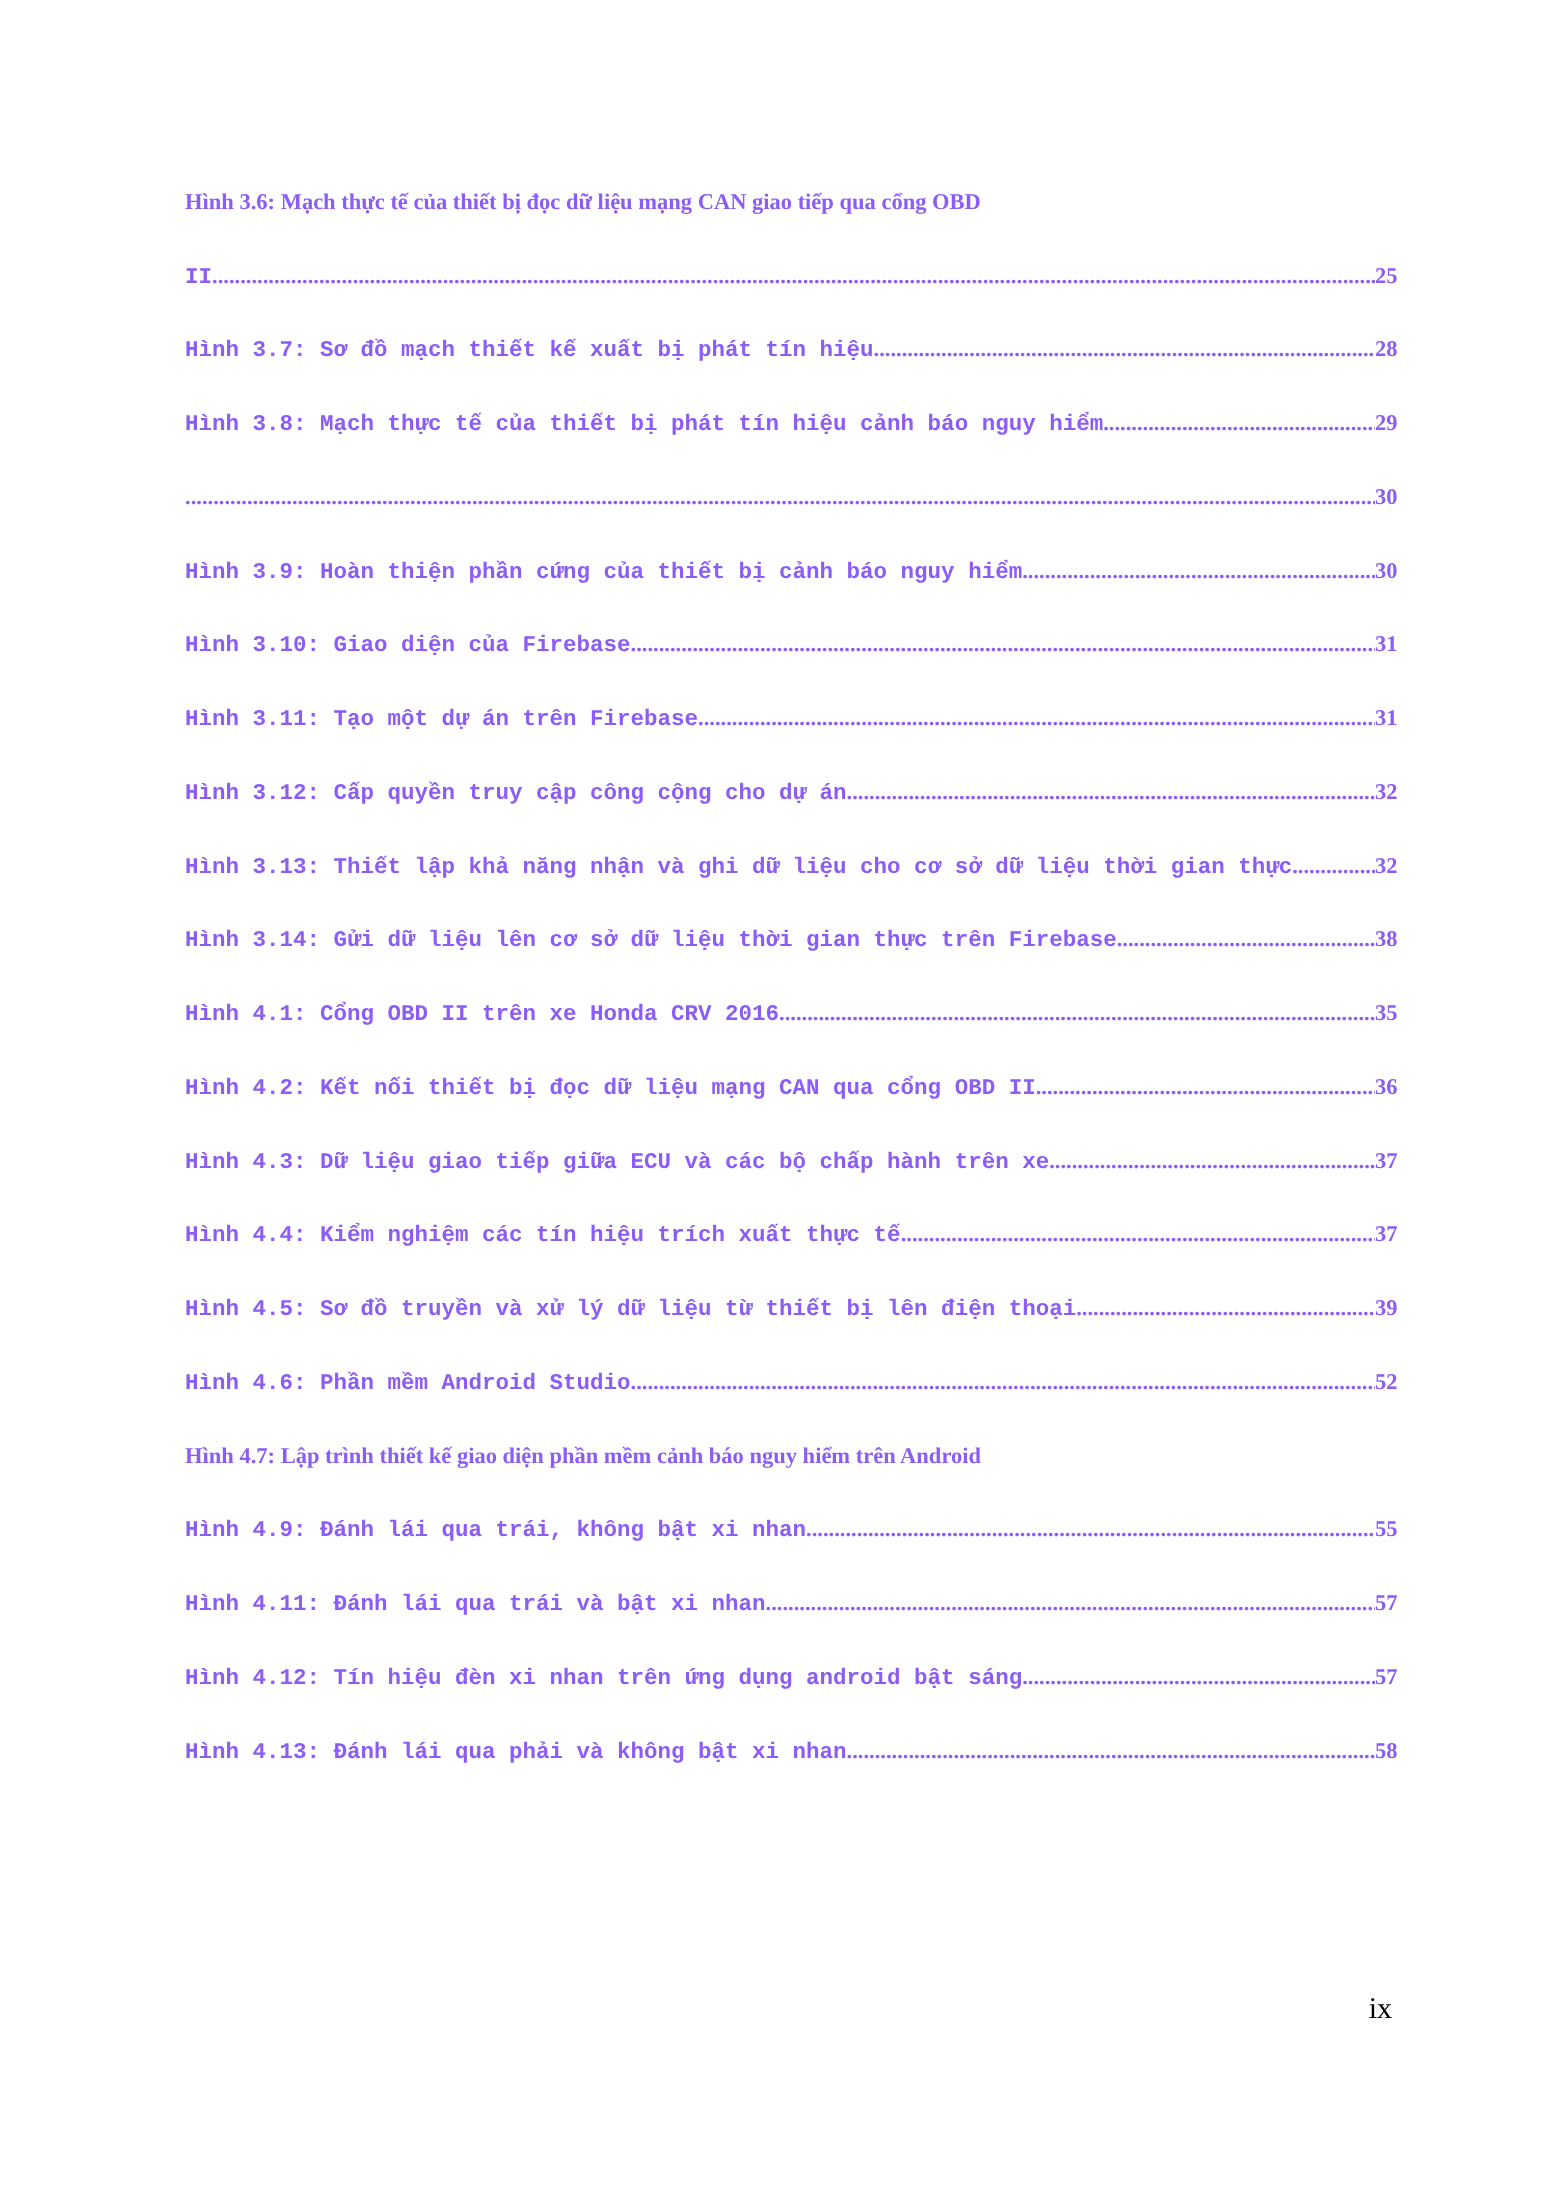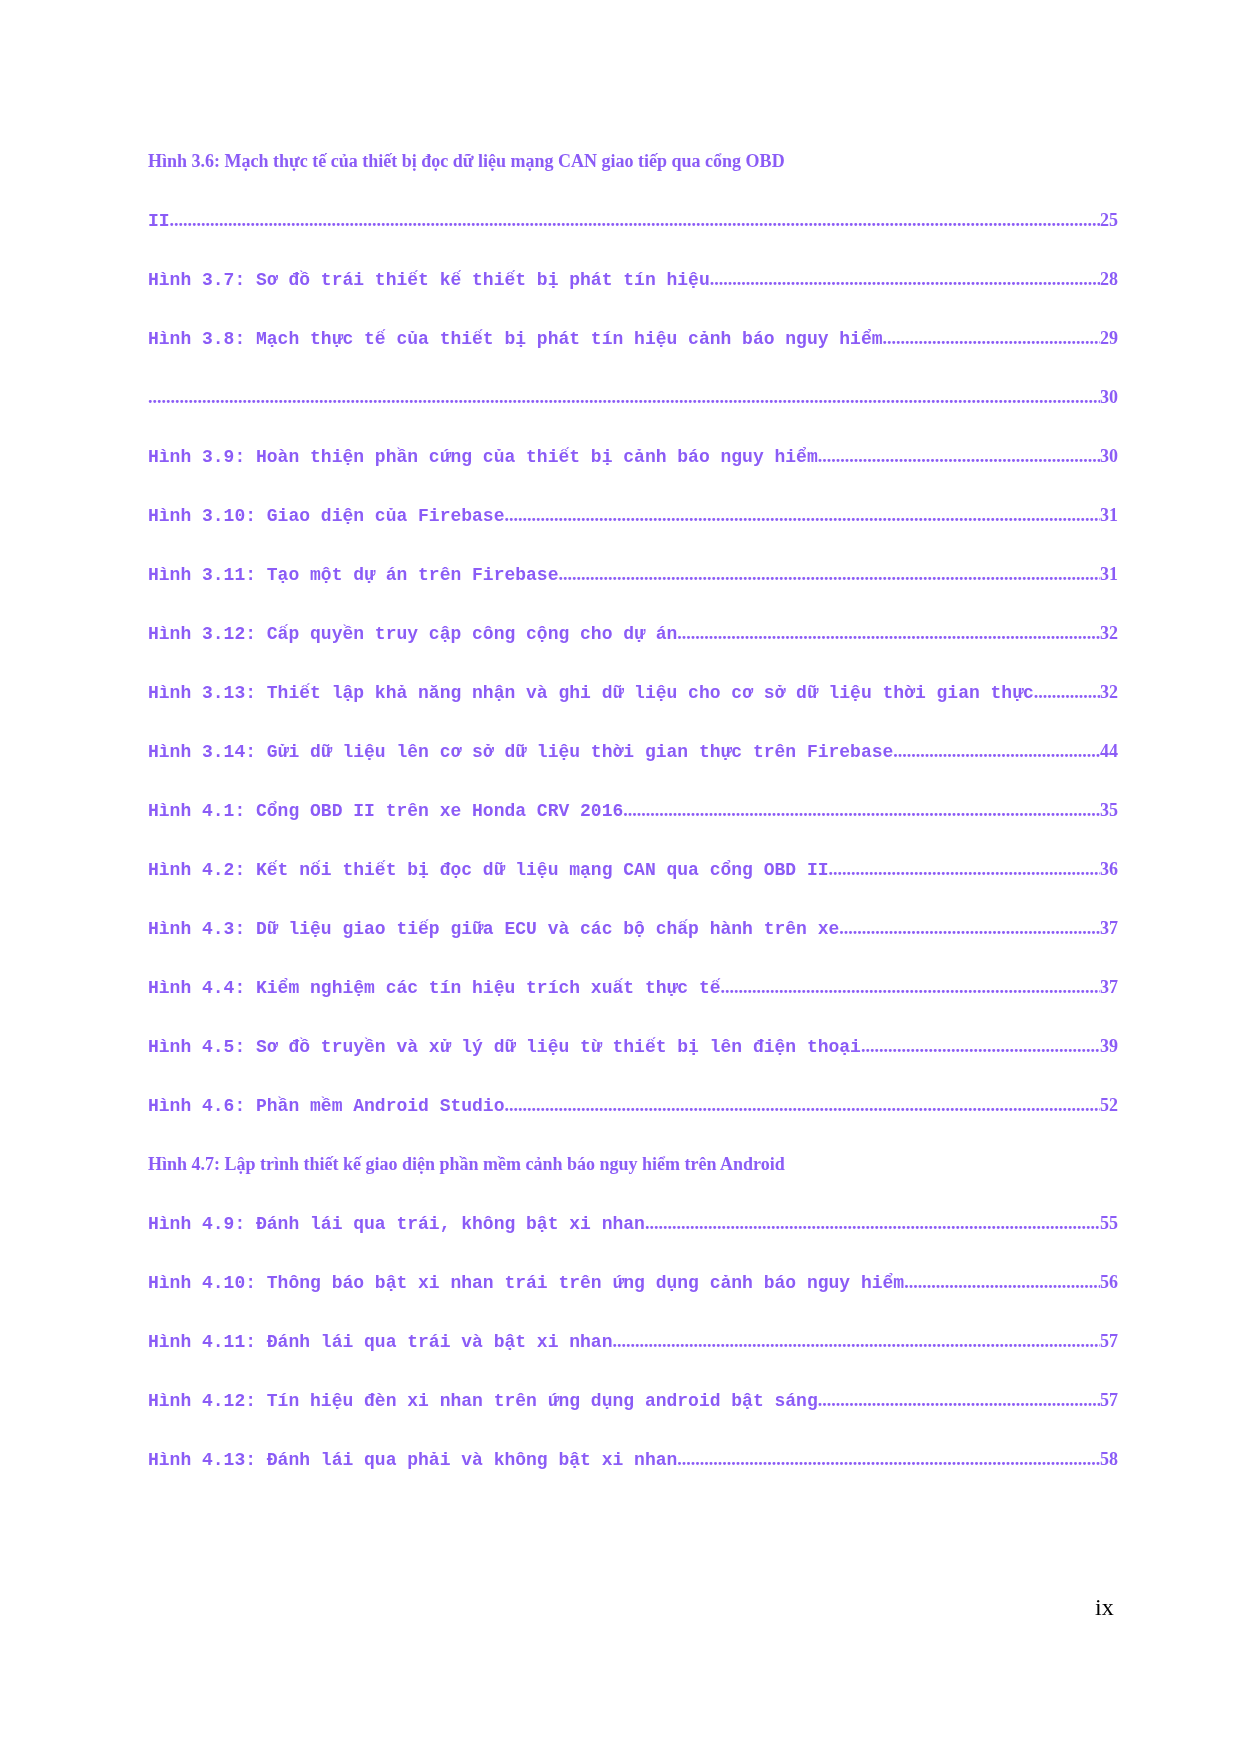--- a/index.html
+++ b/index.html
@@ -53,21 +53,21 @@
     <div class="firstline">Hình 3.6: Mạch thực tế của thiết bị đọc dữ liệu mạng CAN giao tiếp qua cổng OBD</div>
     <div class="line">
       <span class="text">II</span>
       <span class="leader"></span>
       <span class="pg">25</span>
     </div>
   </div>
 
   <div class="entry">
       <div class="line">
-    <span class="text">Hình 3.7: Sơ đồ trái thiết kế thiết bị phát tín hiệu</span>
+    <span class="text">Hình 3.7: Sơ đồ mạch thiết kế xuất bị phát tín hiệu</span>
     <span class="leader"></span>
     <span class="pg">28</span>
   </div>
     </div>
 
   <div class="entry">
       <div class="line">
     <span class="text">Hình 3.8: Mạch thực tế của thiết bị phát tín hiệu cảnh báo nguy hiểm </span>
     <span class="leader"></span>
     <span class="pg">29</span>
@@ -119,21 +119,21 @@
     <span class="text">Hình 3.13: Thiết lập khả năng nhận và ghi dữ liệu cho cơ sở dữ liệu thời gian thực</span>
     <span class="leader"></span>
     <span class="pg">32</span>
   </div>
     </div>
 
   <div class="entry">
       <div class="line">
     <span class="text">Hình 3.14: Gửi dữ liệu lên cơ sở dữ liệu thời gian thực trên Firebase </span>
     <span class="leader"></span>
-    <span class="pg">44</span>
+    <span class="pg">38</span>
   </div>
     </div>
 
   <div class="entry">
       <div class="line">
     <span class="text">Hình 4.1: Cổng OBD II trên xe Honda CRV 2016</span>
     <span class="leader"></span>
     <span class="pg">35</span>
   </div>
     </div>
@@ -184,27 +184,20 @@
 
 
   <div class="entry">
       <div class="line">
     <span class="text">Hình 4.9: Đánh lái qua trái, không bật xi nhan </span>
     <span class="leader"></span>
     <span class="pg">55</span>
   </div>
     </div>
 
-  <div class="entry">
-      <div class="line">
-    <span class="text">Hình 4.10: Thông báo bật xi nhan trái trên ứng dụng cảnh báo nguy hiểm</span>
-    <span class="leader"></span>
-    <span class="pg">56</span>
-  </div>
-    </div>
 
   <div class="entry">
       <div class="line">
     <span class="text">Hình 4.11: Đánh lái qua trái và bật xi nhan</span>
     <span class="leader"></span>
     <span class="pg">57</span>
   </div>
     </div>
 
   <div class="entry">

